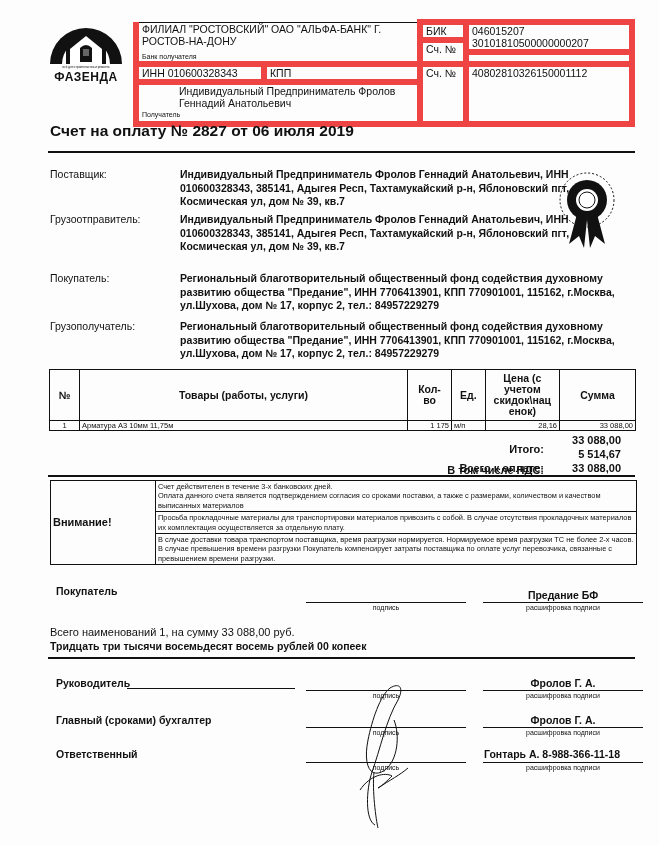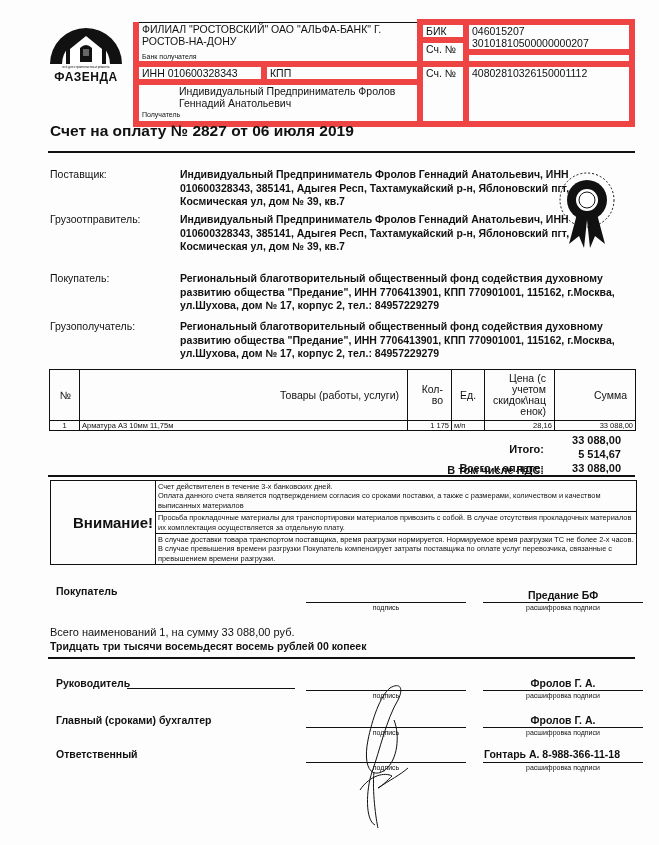--- a/index.html
+++ b/index.html
@@ -23,31 +23,31 @@
 
   #title { left:50px; top:122px; font-size:15.5px; font-weight:bold; }
   .rule { position:absolute; left:48px; width:587px; height:2px; background:#111; }
 
   .party-label { position:absolute; left:50px; font-size:10.5px; }
   .party-text { position:absolute; left:144px; width:420px; font-size:10.5px; font-weight:bold; line-height:13.5px;margin-left:36px; }
 
   #seal { left:557px; top:170px; width:60px; height:82px; }
 
   table.goods { position:absolute; left:49px; top:369px; width:587px; border-collapse:collapse; font-size:10.5px; }
-  table.goods th { border:1.5px solid #111; font-weight:normal; padding:2px 8px; line-height:11px;text-align:right; }
+  table.goods th { border:1.5px solid #111; font-weight:bold; padding:2px 8px; line-height:11px; }
   table.goods td { border:1px solid #111; font-size:7.5px; padding:0 2px; line-height:9px; }
   table.goods .r { text-align:right; }
   table.goods .c { text-align:center; }
 
   .tot-label { position:absolute; right:115px; font-size:11px; font-weight:bold; text-align:right; }
   .tot-val { position:absolute; right:38px; font-size:11px; font-weight:bold; text-align:right; }
 
   table.att { position:absolute; left:50px; top:480px; width:587px; border-collapse:collapse; font-size:7.4px; }
   table.att td { border:1px solid #111; padding:1px 2px; line-height:9.4px; vertical-align:top; }
-  table.att td.warn { font-size:15px; font-weight:bold; text-align:right; vertical-align:middle; width:100px; }
+  table.att td.warn { font-size:11px; font-weight:bold; text-align:left; vertical-align:middle; width:100px; }
 
   .sig-line { position:absolute; height:1px; background:#111; }
   .sig-cap { position:absolute; font-size:7px; text-align:center; }
   .sig-name { position:absolute; font-size:10.5px; font-weight:bold; text-align:center; }
   .role { position:absolute; left:50px; font-size:10.5px; font-weight:bold;margin-left:6px; }
 </style>
 </head>
 <body>
 
 <div id="logo" class="abs">

